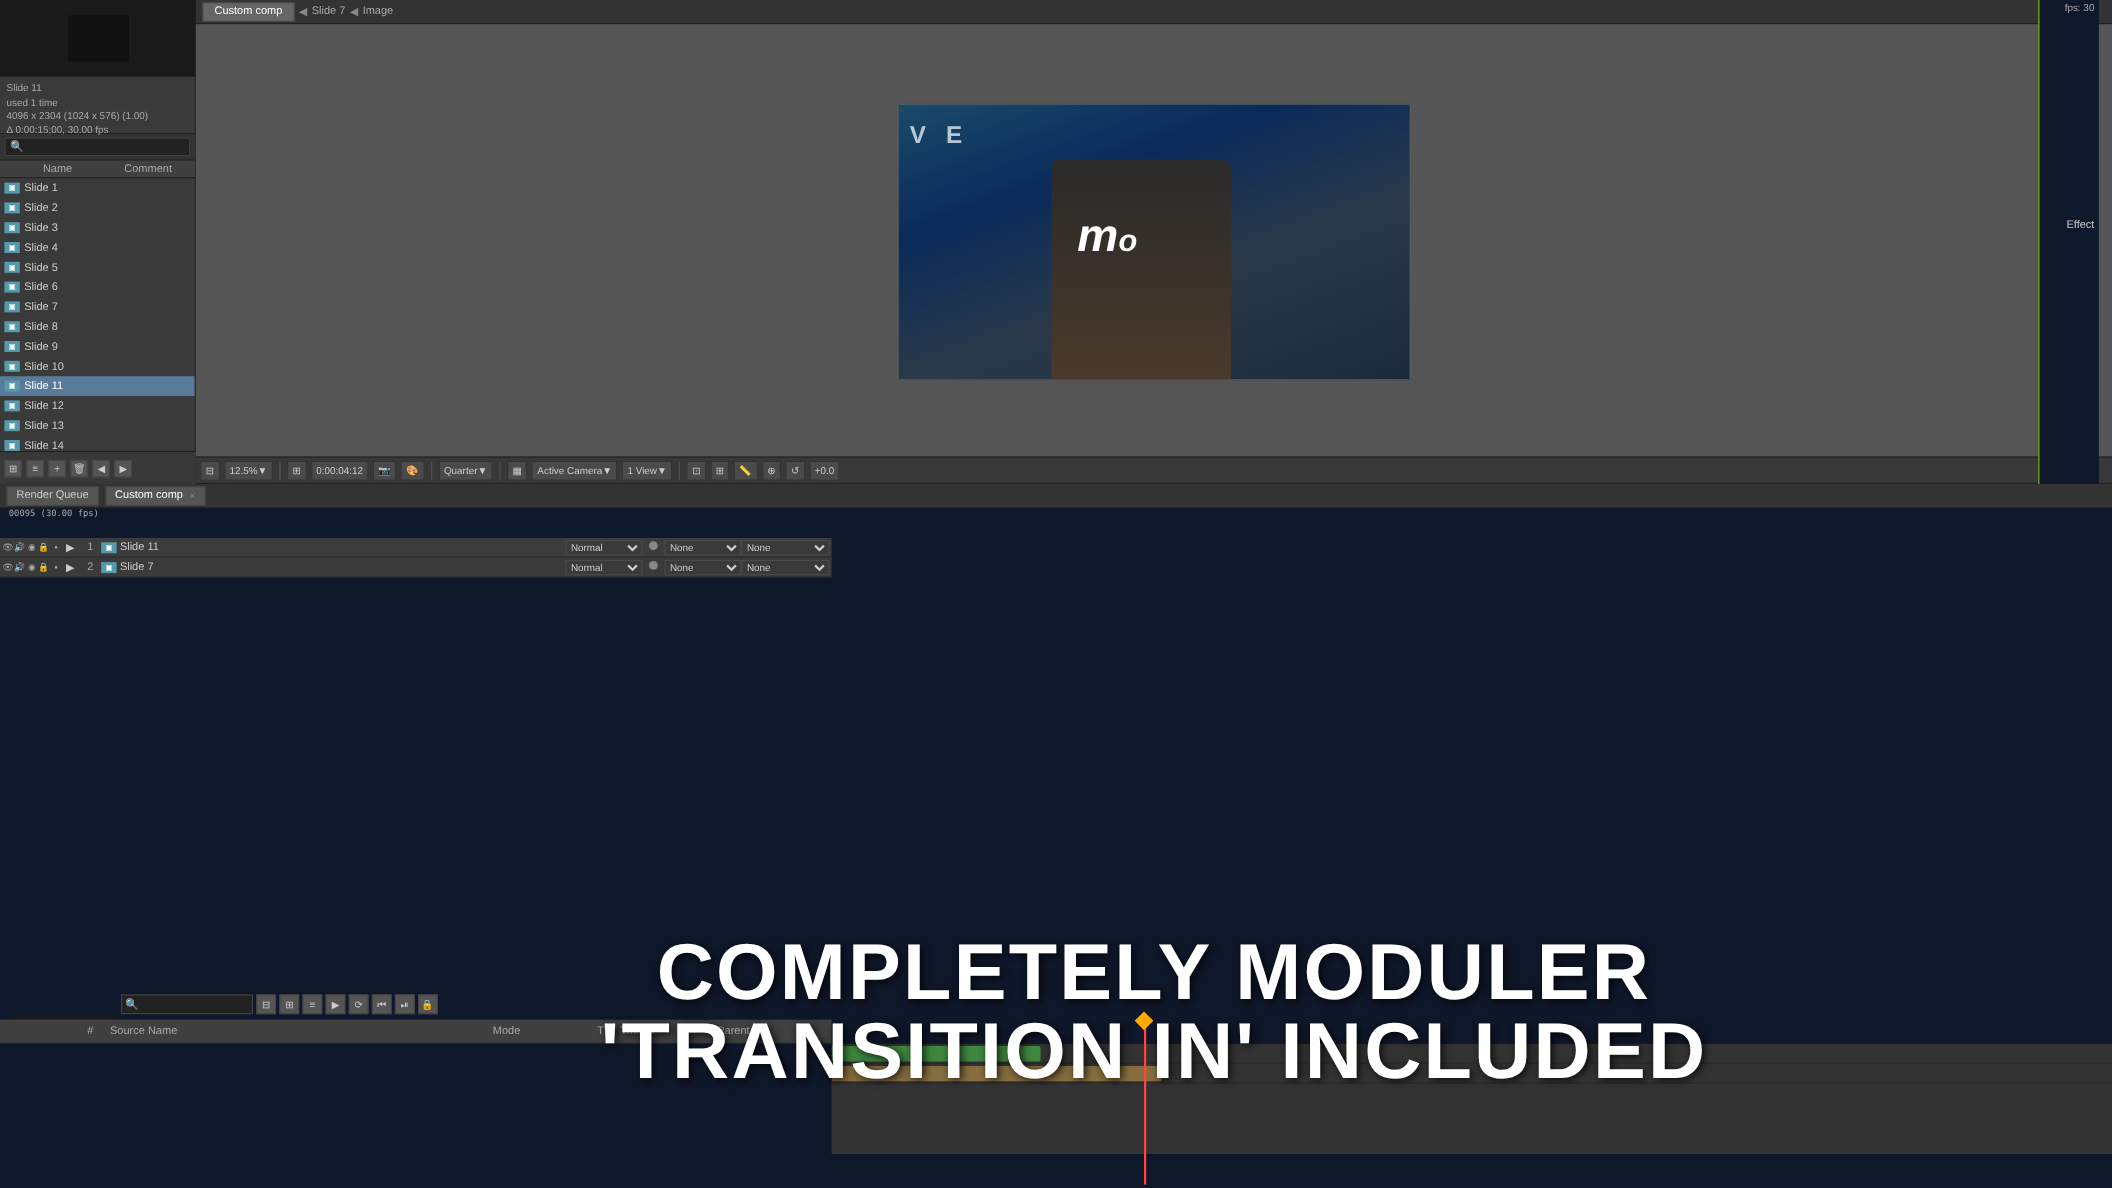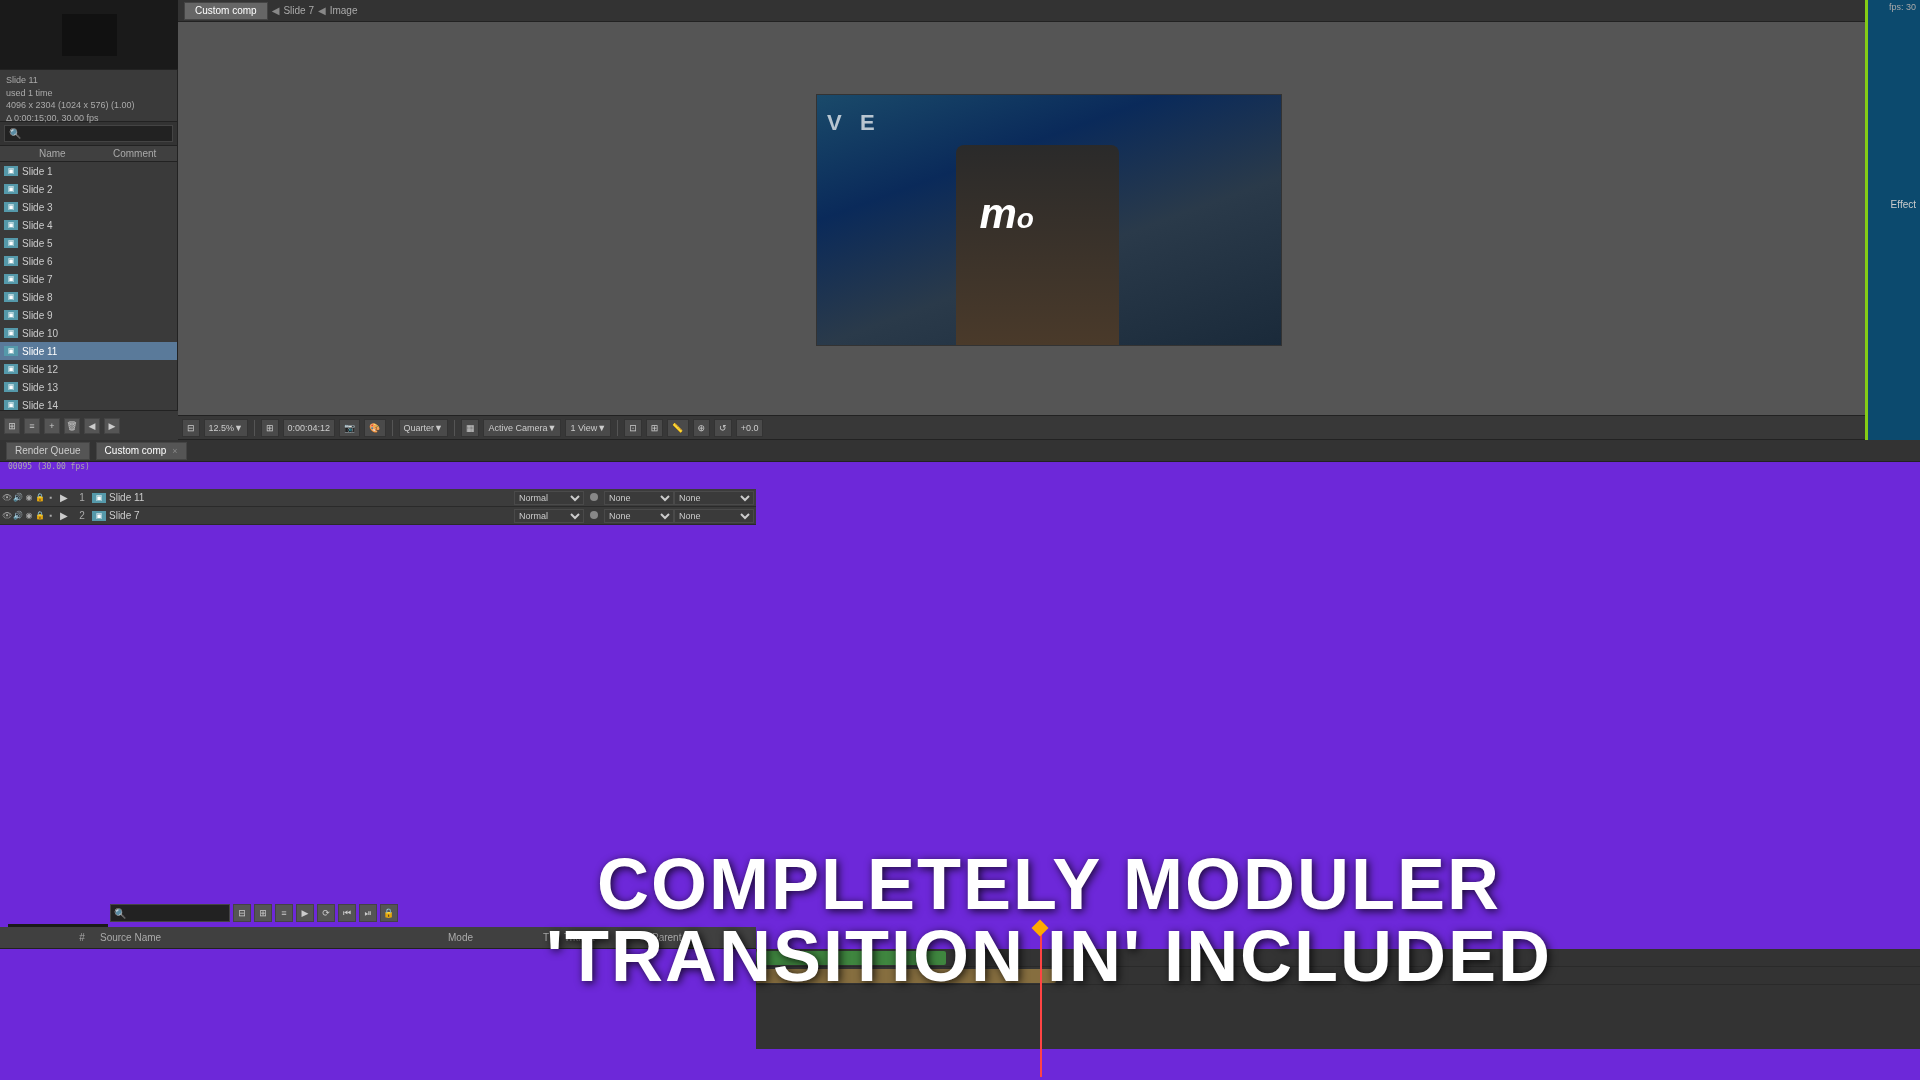--- a/index.html
+++ b/index.html
@@ -241,21 +241,21 @@
       margin: 0 2px;
     }
 
     
     .timeline-area {
       position: absolute;
       top: 440px;
       left: 0;
       right: 0;
       bottom: 0;
-      background: #6d28d9;
+      background: #0f172a;
     }
 
     .timeline-tabs {
       height: 22px;
       background: #333;
       display: flex;
       align-items: center;
       padding: 0 6px;
       gap: 6px;
       border-bottom: 1px solid #222;
@@ -516,25 +516,25 @@
       text-transform: uppercase;
       text-align: center;
       line-height: 1.0;
       letter-spacing: 2px;
       text-shadow: 2px 2px 8px rgba(0,0,0,0.8);
     }
 
     .right-panel-visible {
       position: absolute;
       top: 0;
-      right: 0;
+      right: 12px;
       width: 55px;
       height: 440px;
-      background: #0c4a6e;
-      border-left: 3px solid #84cc16;
+      background: #0f172a;
+      border-left: 1px solid #84cc16;
     }
 
     .fps-display {
       font-size: 9px;
       color: #aaa;
       text-align: right;
       padding: 2px 4px;
     }
 
     .effect-label {

